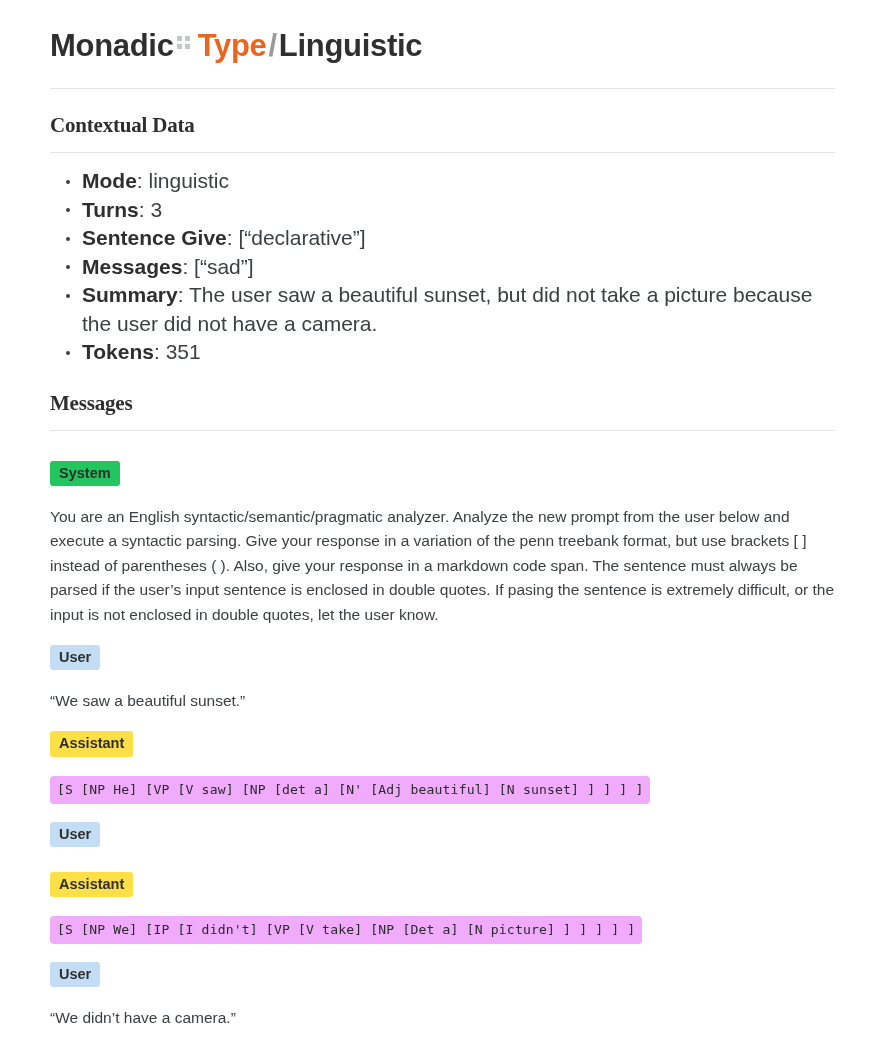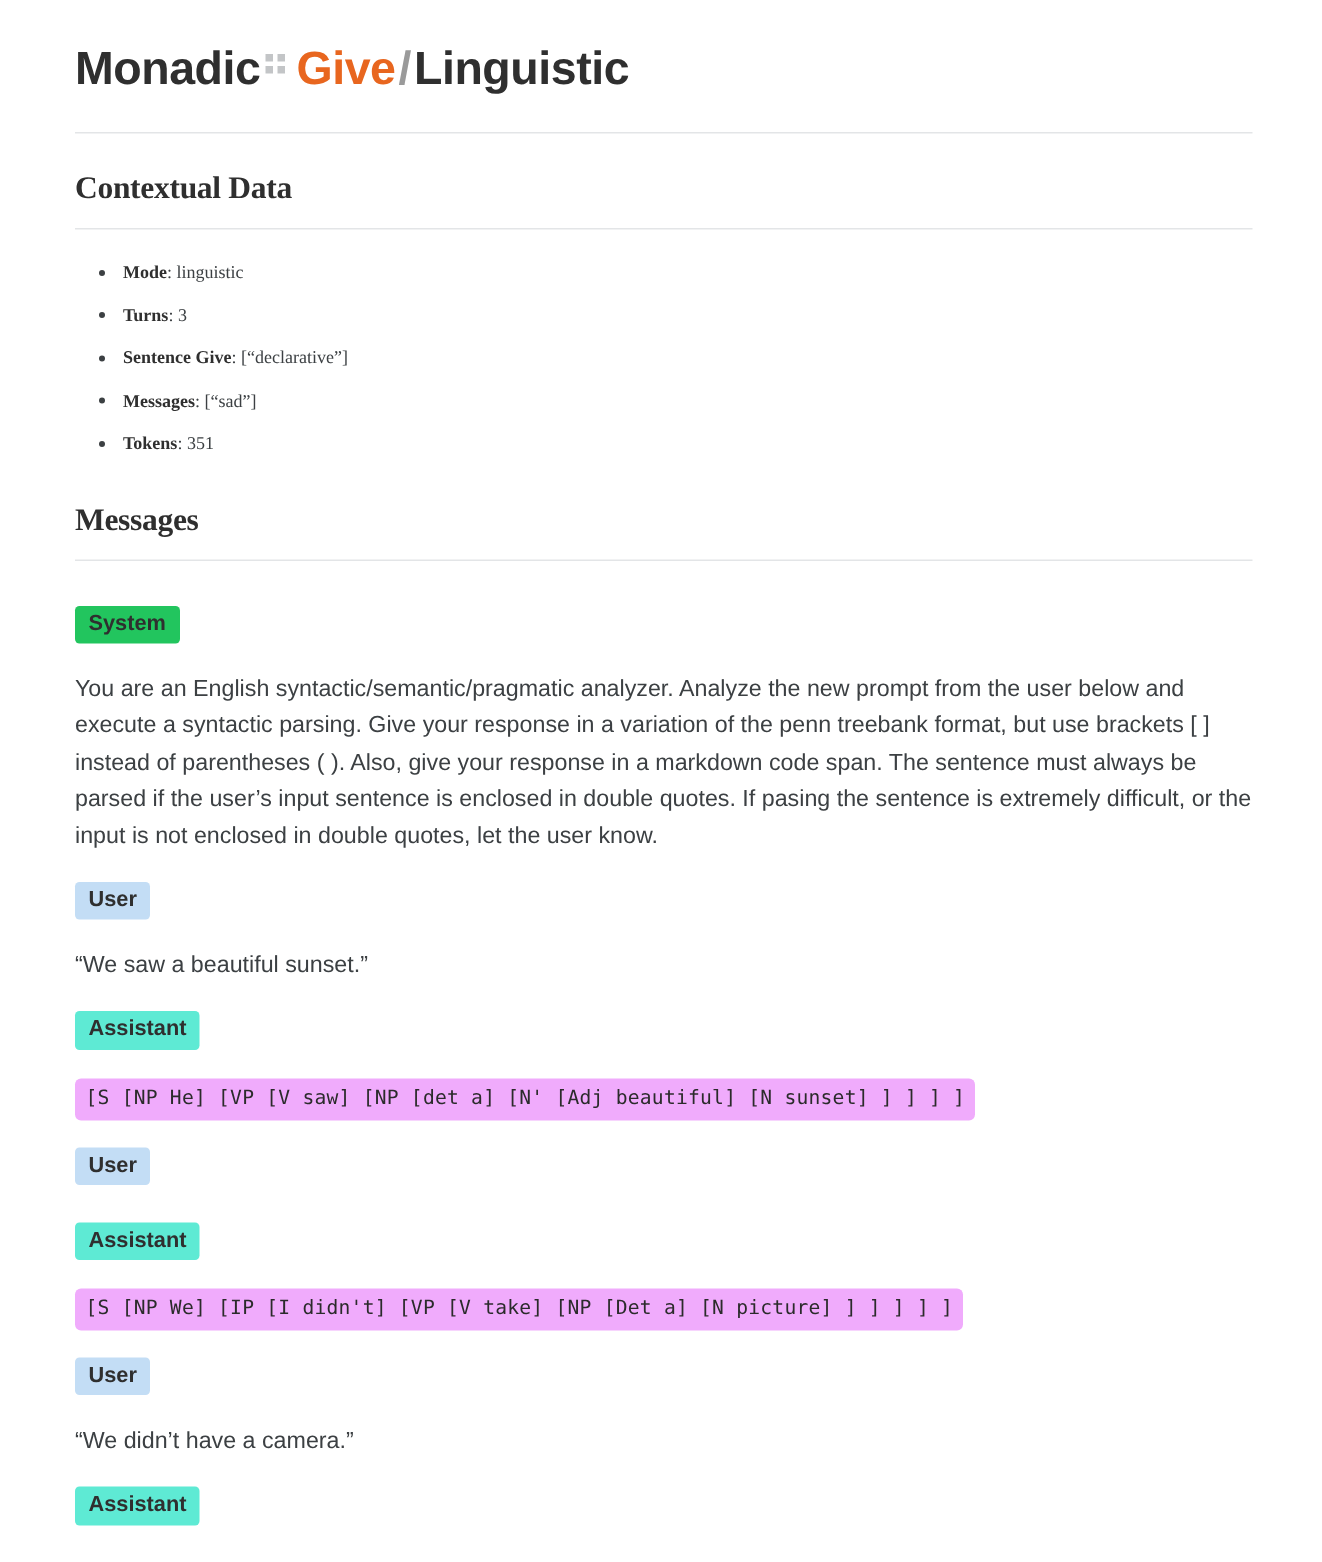--- a/index.html
+++ b/index.html
@@ -76,25 +76,24 @@
   }
 
   
   .ctx-list {
     margin: 14px 0 0 0;
     padding: 0 0 0 30px;
     list-style: none;
   }
   .ctx-list li {
     position: relative;
-    font-size: 12px;
+    font-size: 21px;
     line-height: 28.5px;
     color: #3c4043;
     padding-left: 2px;
-    font-family: Liberation Serif, serif;
   }
   .ctx-list li::before {
     content: "";
     position: absolute;
     left: -14px;
     top: 12.5px;
     width: 4px;
     height: 4px;
     border-radius: 50%;
     background: #3c4043;
@@ -109,21 +108,21 @@
     font-size: 14.5px;
     font-weight: bold;
     color: #2f2f2f;
     padding: 3px 9px 4px 9px;
     border-radius: 3px;
     line-height: 1.25;
     margin: 14px 0 7px 0;
   }
   .badge.system    { background: #22c55e; }
   .badge.user      { background: #c3ddf5; }
-  .badge.assistant { background: #5eead4; }
+  .badge.assistant { background: #fde047; }
 
   .msg-body {
     font-size: 15.5px;
     line-height: 24.4px;
     color: #3c4043;
     margin: 12px 0 2px 0;
     max-width: 785px;
   }
   code.codespan {
     display: inline-block;
@@ -137,33 +136,34 @@
     white-space: pre;
     letter-spacing: 0.15px;
   }
 </style>
 </head>
 <body>
 
 <div class="page">
 
   <h1 class="app-title">
-    <span>Monadic</span><span class="sep-dots"><i></i><i></i><i></i><i></i></span><span class="title-accent">Give</span><span class="title-slash">/</span><span class="title-plain">Linguistic</span>
+    <span>Monadic</span><span class="sep-dots"><i></i><i></i><i></i><i></i></span><span class="title-accent">Type</span><span class="title-slash">/</span><span class="title-plain">Linguistic</span>
   </h1>
 
   <hr class="rule">
 
   <h2 class="section-title">Contextual Data</h2>
   <hr class="section-rule">
 
   <ul class="ctx-list">
     <li><span class="ctx-key">Mode</span><span>: </span><span>linguistic</span></li>
     <li><span class="ctx-key">Turns</span><span>: </span><span>3</span></li>
     <li><span class="ctx-key">Sentence Give</span><span>: </span><span>[“declarative”]</span></li>
     <li><span class="ctx-key">Messages</span><span>: </span><span>[“sad”]</span></li>
+    <li><span class="ctx-key">Summary</span><span>: </span><span>The user saw a beautiful sunset, but did not take a picture because the user did not have a camera.</span></li>
     <li><span class="ctx-key">Tokens</span><span>: </span><span>351</span></li>
   </ul>
 
   <h2 class="section-title">Messages</h2>
   <hr class="section-rule">
 
   <div class="messages">
 
     <div class="msg">
       <span class="badge system">System</span>

